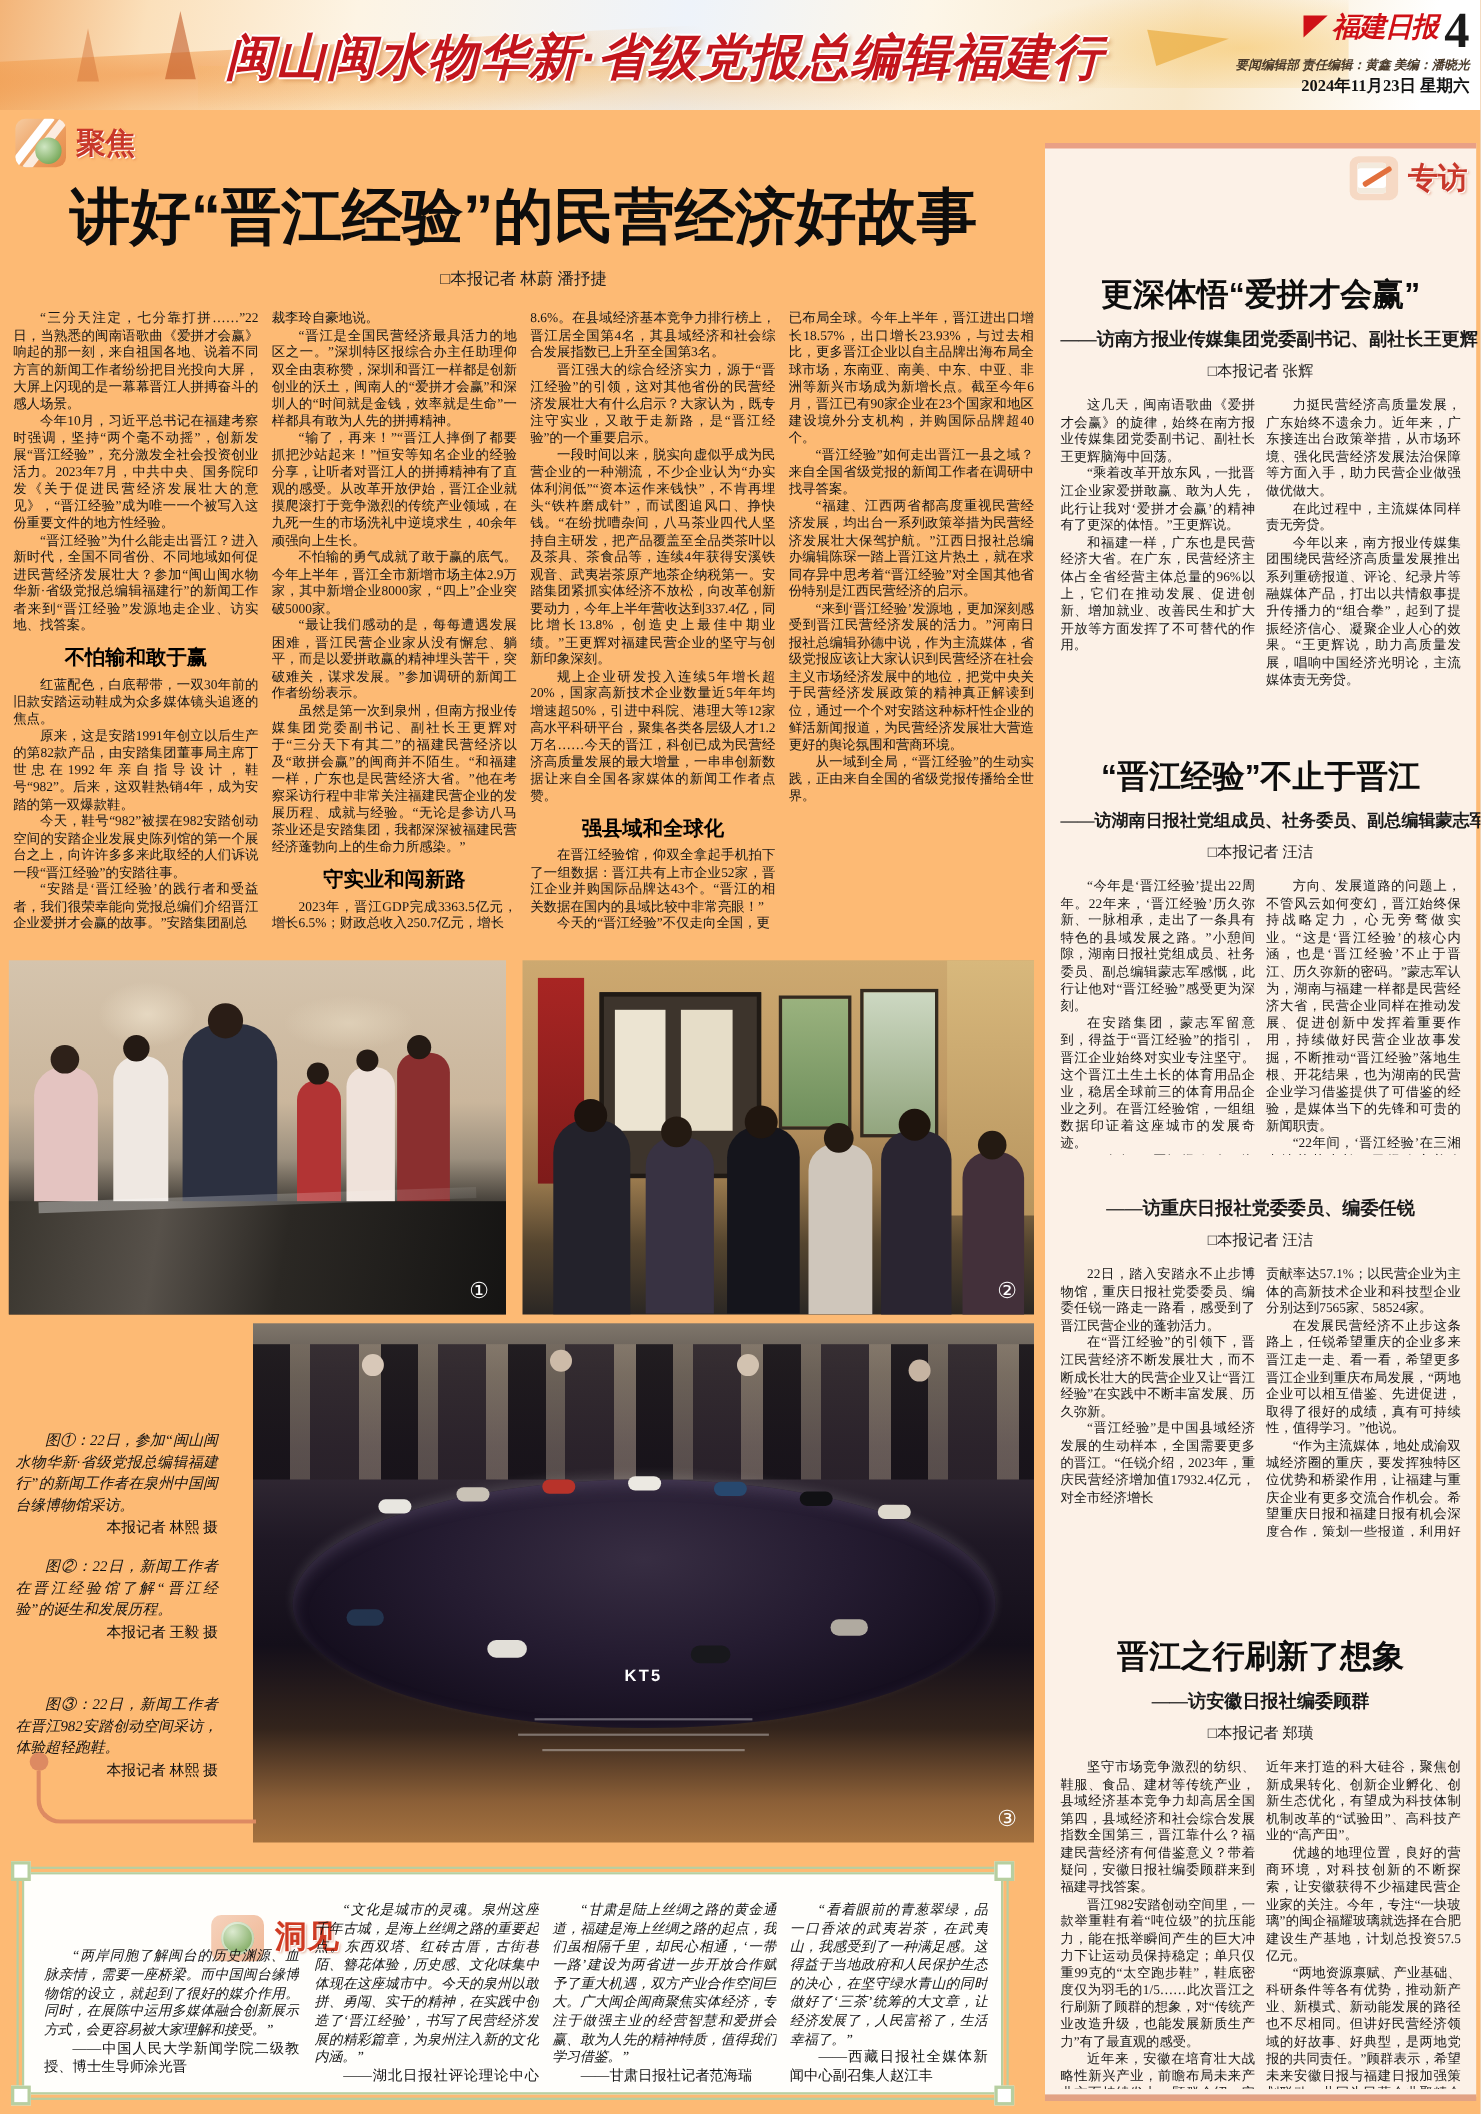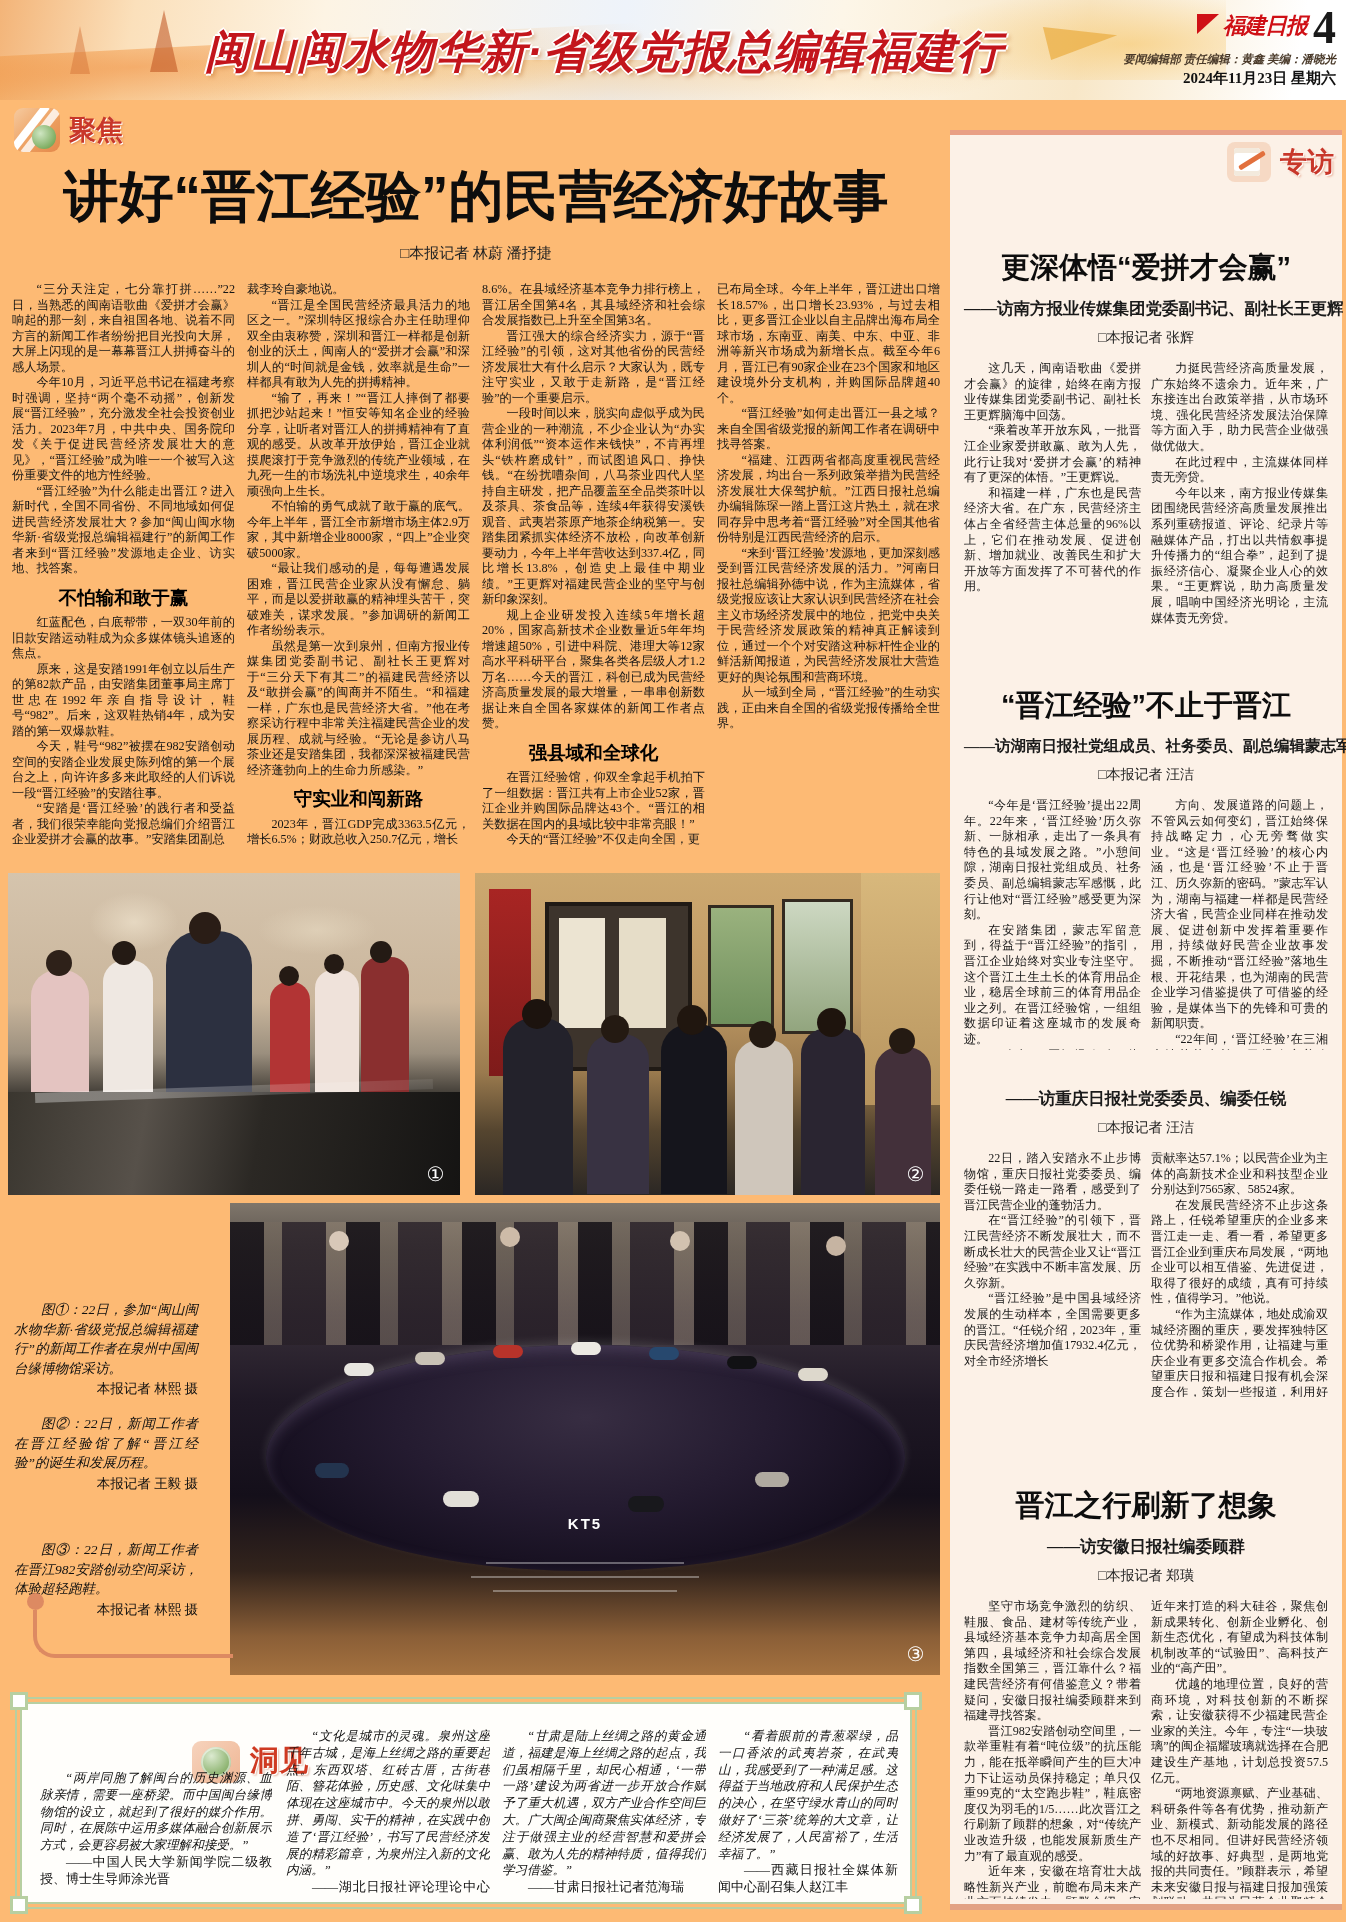--- a/index.html
+++ b/index.html
@@ -21,22 +21,22 @@
          border-right:10px solid transparent;border-bottom:48px solid rgba(210,110,50,.45);}
   .nib{position:absolute;right:230px;top:18px;width:0;height:0;border-top:26px solid transparent;
        border-bottom:8px solid transparent;border-left:70px solid rgba(235,175,70,.75);transform:rotate(-14deg);}
   .banner-title{position:absolute;left:205px;top:22px;width:720px;text-align:center;
     font-family:"Liberation Sans","DejaVu Sans",sans-serif;font-weight:900;font-style:italic;
     font-size:45px;letter-spacing:1px;color:#c3151c;white-space:nowrap;
     text-shadow:-2px 0 #fff,2px 0 #fff,0 -2px #fff,0 2px #fff,3px 3px 4px rgba(180,90,20,.45);}
   .masthead{position:absolute;right:10px;top:8px;width:330px;text-align:right;}
   .mh-row{display:flex;justify-content:flex-end;align-items:flex-start;gap:4px;}
   .mh-flag{width:0;height:0;border-top:20px solid #cf1016;border-right:22px solid transparent;margin-top:6px;}
-  .mh-name{font-family:Liberation Sans, sans-serif;font-weight:900;font-style:italic;
-           font-size:22px;color:#cf1016;letter-spacing:-1px;line-height:36px;}
+  .mh-name{font-family:Liberation Serif, serif;font-weight:900;font-style:italic;
+           font-size:25px;color:#cf1016;letter-spacing:-1px;line-height:36px;}
   .mh-page{font-family:"Liberation Serif","DejaVu Serif",serif;font-size:46px;font-weight:bold;
            color:#1a1a1a;line-height:40px;margin-left:2px;}
   .mh-editors{font-size:11.5px;font-weight:bold;color:#4a3a2a;margin-top:4px;font-style:italic;}
   .mh-date{font-size:15px;font-weight:bold;color:#111;margin-top:2px;}
 
   
   .tagbox{position:absolute;display:flex;align-items:center;gap:9px;}
   .tag-icon{width:46px;height:44px;border-radius:9px;position:relative;overflow:hidden;
     background:linear-gradient(135deg,#f6cba0,#eda061 55%,#e4884a);}
   .tag-icon .sl1,.tag-icon .sl2{position:absolute;width:8px;height:60px;background:#fff;transform:rotate(38deg);}

